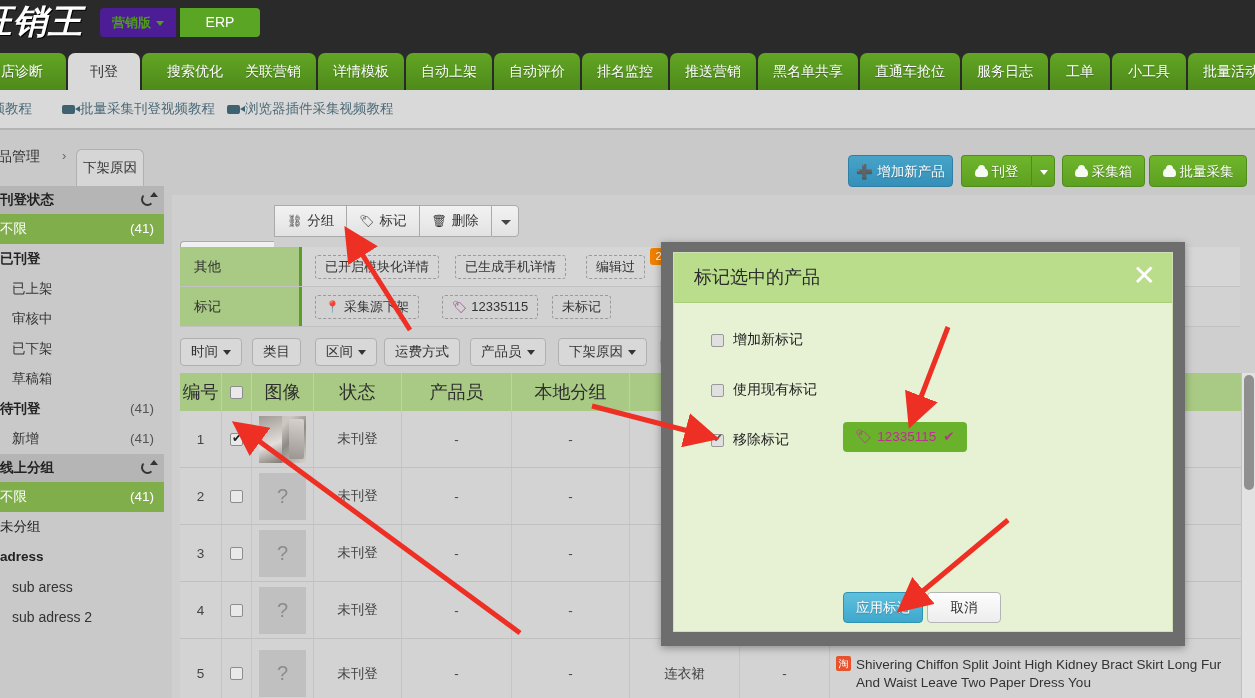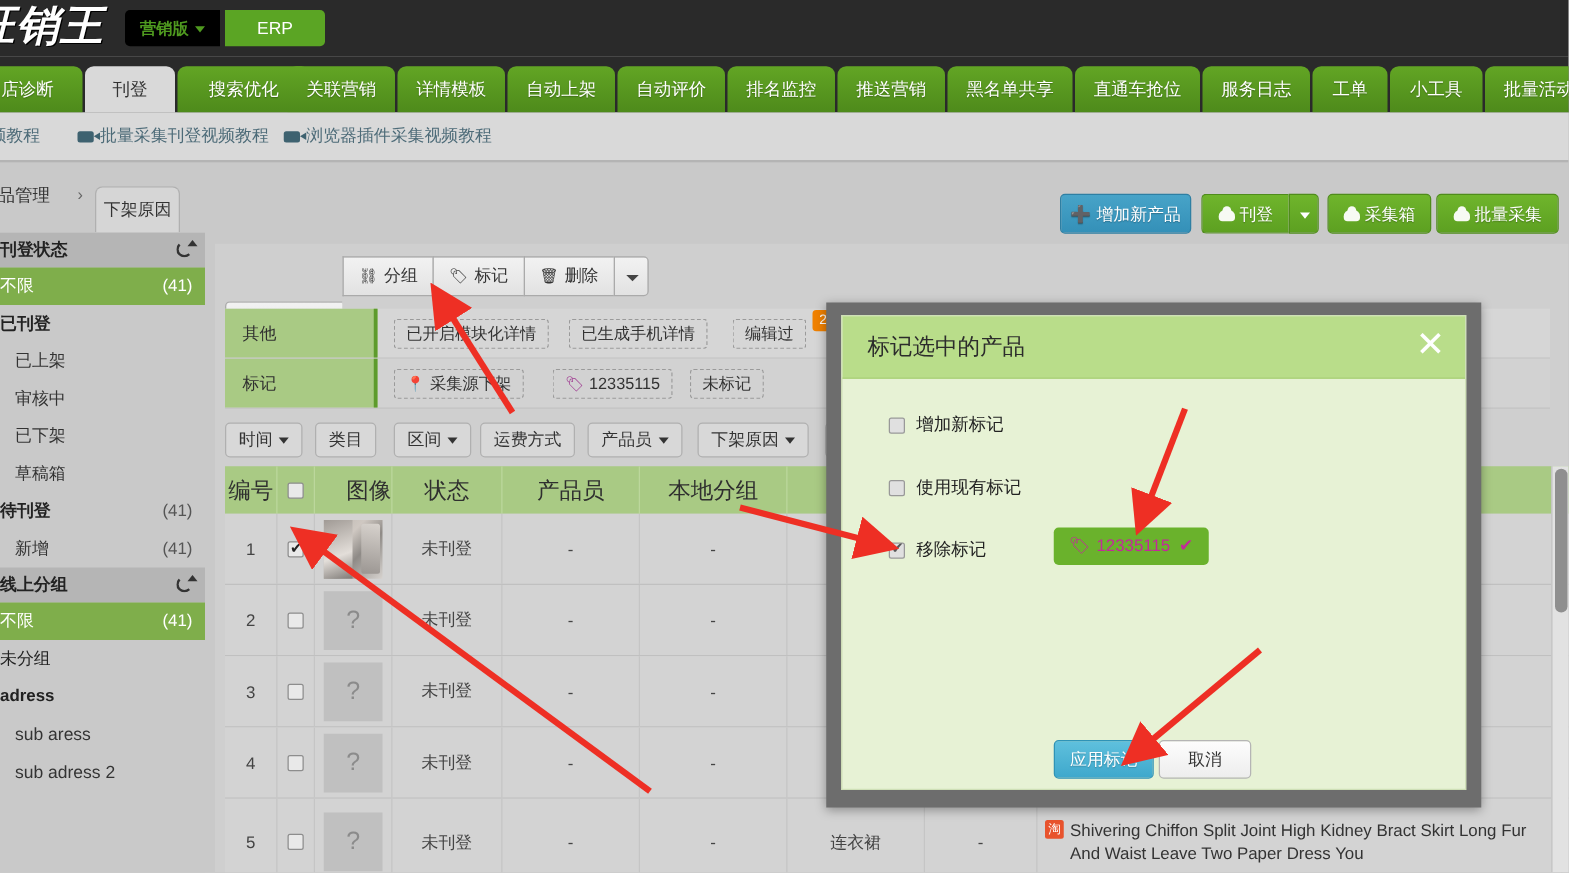--- a/index.html
+++ b/index.html
@@ -25,21 +25,21 @@
     font-size: 34px; font-weight: bold;
     font-style: italic;
     color: #ffffff;
     letter-spacing: 1px;
     line-height: 42px;
     text-shadow: 1px 1px 0 #000;
   }
   .ver-btn {
     position: absolute; left: 100px; top: 8px;
     height: 29px; padding: 0 12px;
-    background: #000000; color: #4f9a1f;
+    background: #4c1d95; color: #4f9a1f;
     border-radius: 4px 0 0 4px;
     font-size: 13px; font-weight: bold;
     line-height: 29px;
     cursor: pointer;
   }
   .ver-btn .caret {
     display: inline-block; margin-left: 5px;
     border-left: 4px solid transparent; border-right: 4px solid transparent;
     border-top: 5px solid #4f9a1f;
     vertical-align: middle;
@@ -467,21 +467,21 @@
         <div class="dd-btn" style="left: 386px; top: 143px;"><span>下架原因</span><i class="caret"></i></div>
         <div class="dd-btn" style="left: 488px; top: 143px;"><span>已</span></div>
       </div>
 
     <div class="tbl" id="tbl">
         <div class="tbl-head">
           <div class="th" style="width: 42px; flex: 0 0 auto;"><span>编号</span></div>
           <div class="th" style="width: 30px; flex: 0 0 auto; display: flex; align-items: center; justify-content: center;">
             <span class="cb"></span>
           </div>
-          <div class="th" style="width: 62px; flex: 0 0 auto; text-align: right;"><span>图像</span></div>
+          <div class="th" style="width: 62px; flex: 0 0 auto;"><span>图像</span></div>
           <div class="th" style="width: 88px; flex: 0 0 auto;"><span>状态</span></div>
           <div class="th" style="width: 110px; flex: 0 0 auto;"><span>产品员</span></div>
           <div class="th" style="width: 118px; flex: 0 0 auto;"><span>本地分组</span></div>
           <div class="th" style="width: 110px; flex: 0 0 auto;"><span>类目</span></div>
           <div class="th" style="width: 90px; flex: 0 0 auto;"><span></span></div>
           <div class="th" style="width: 420px; flex: 0 0 auto;"><span>产品名称</span></div>
         </div>
         <div class="tr" style="height: 57px;">
           <div class="td" style="width: 42px; flex: 0 0 auto; height: 100%;">
             <span>1</span>

